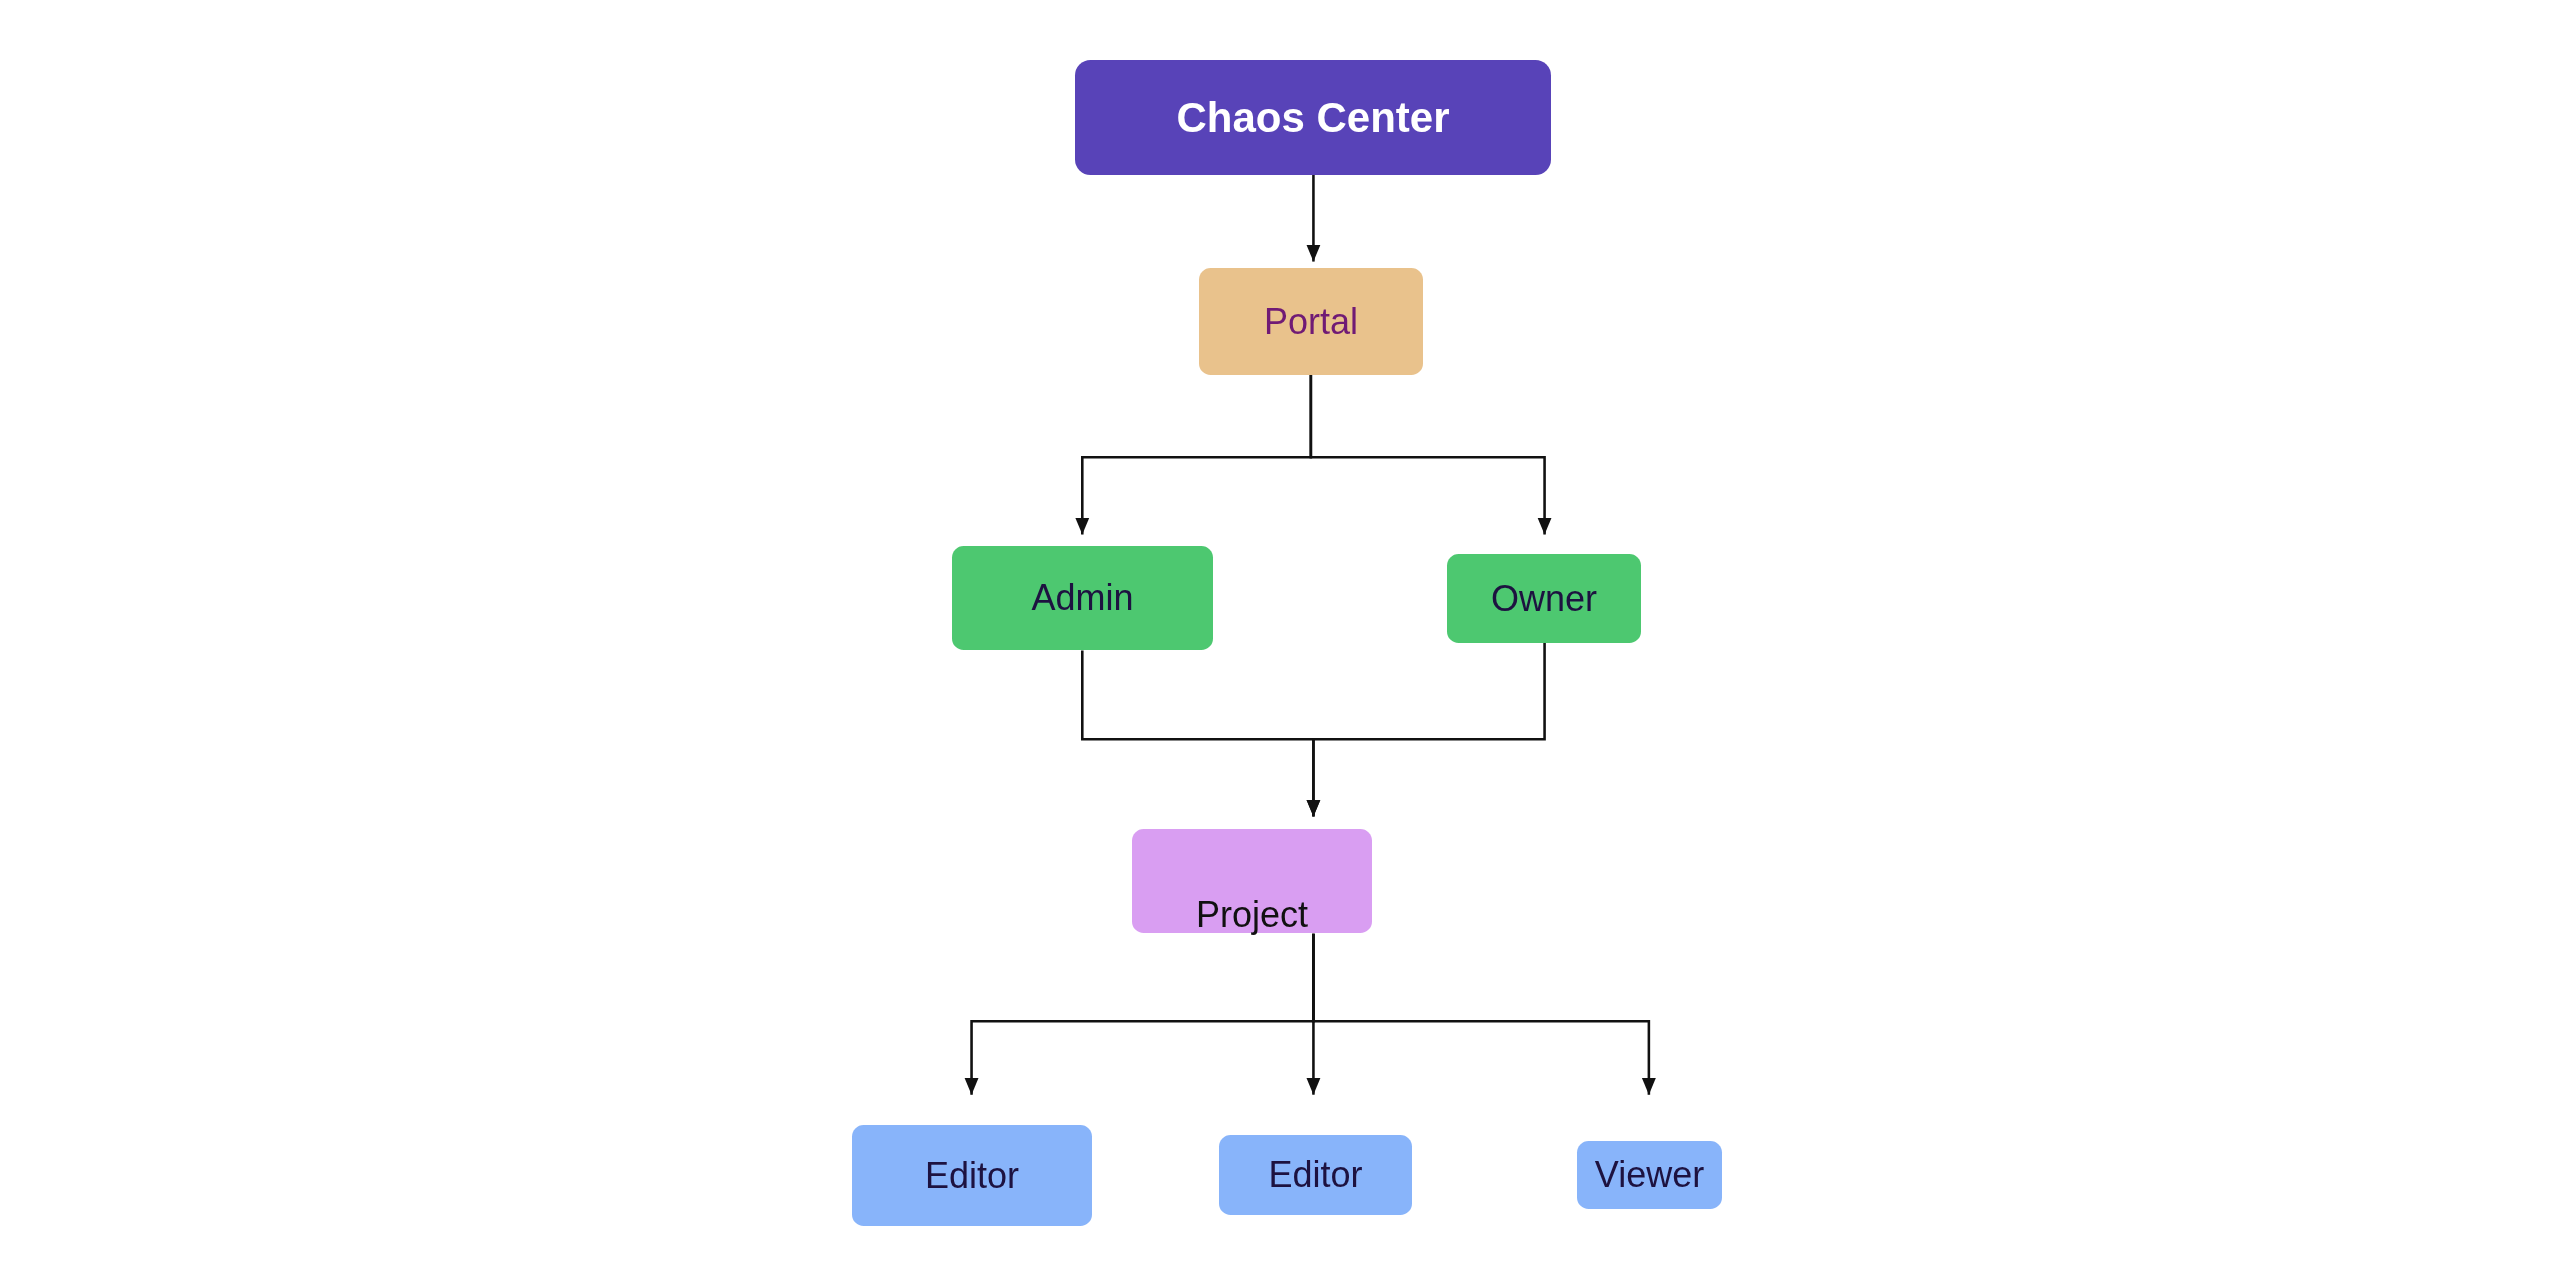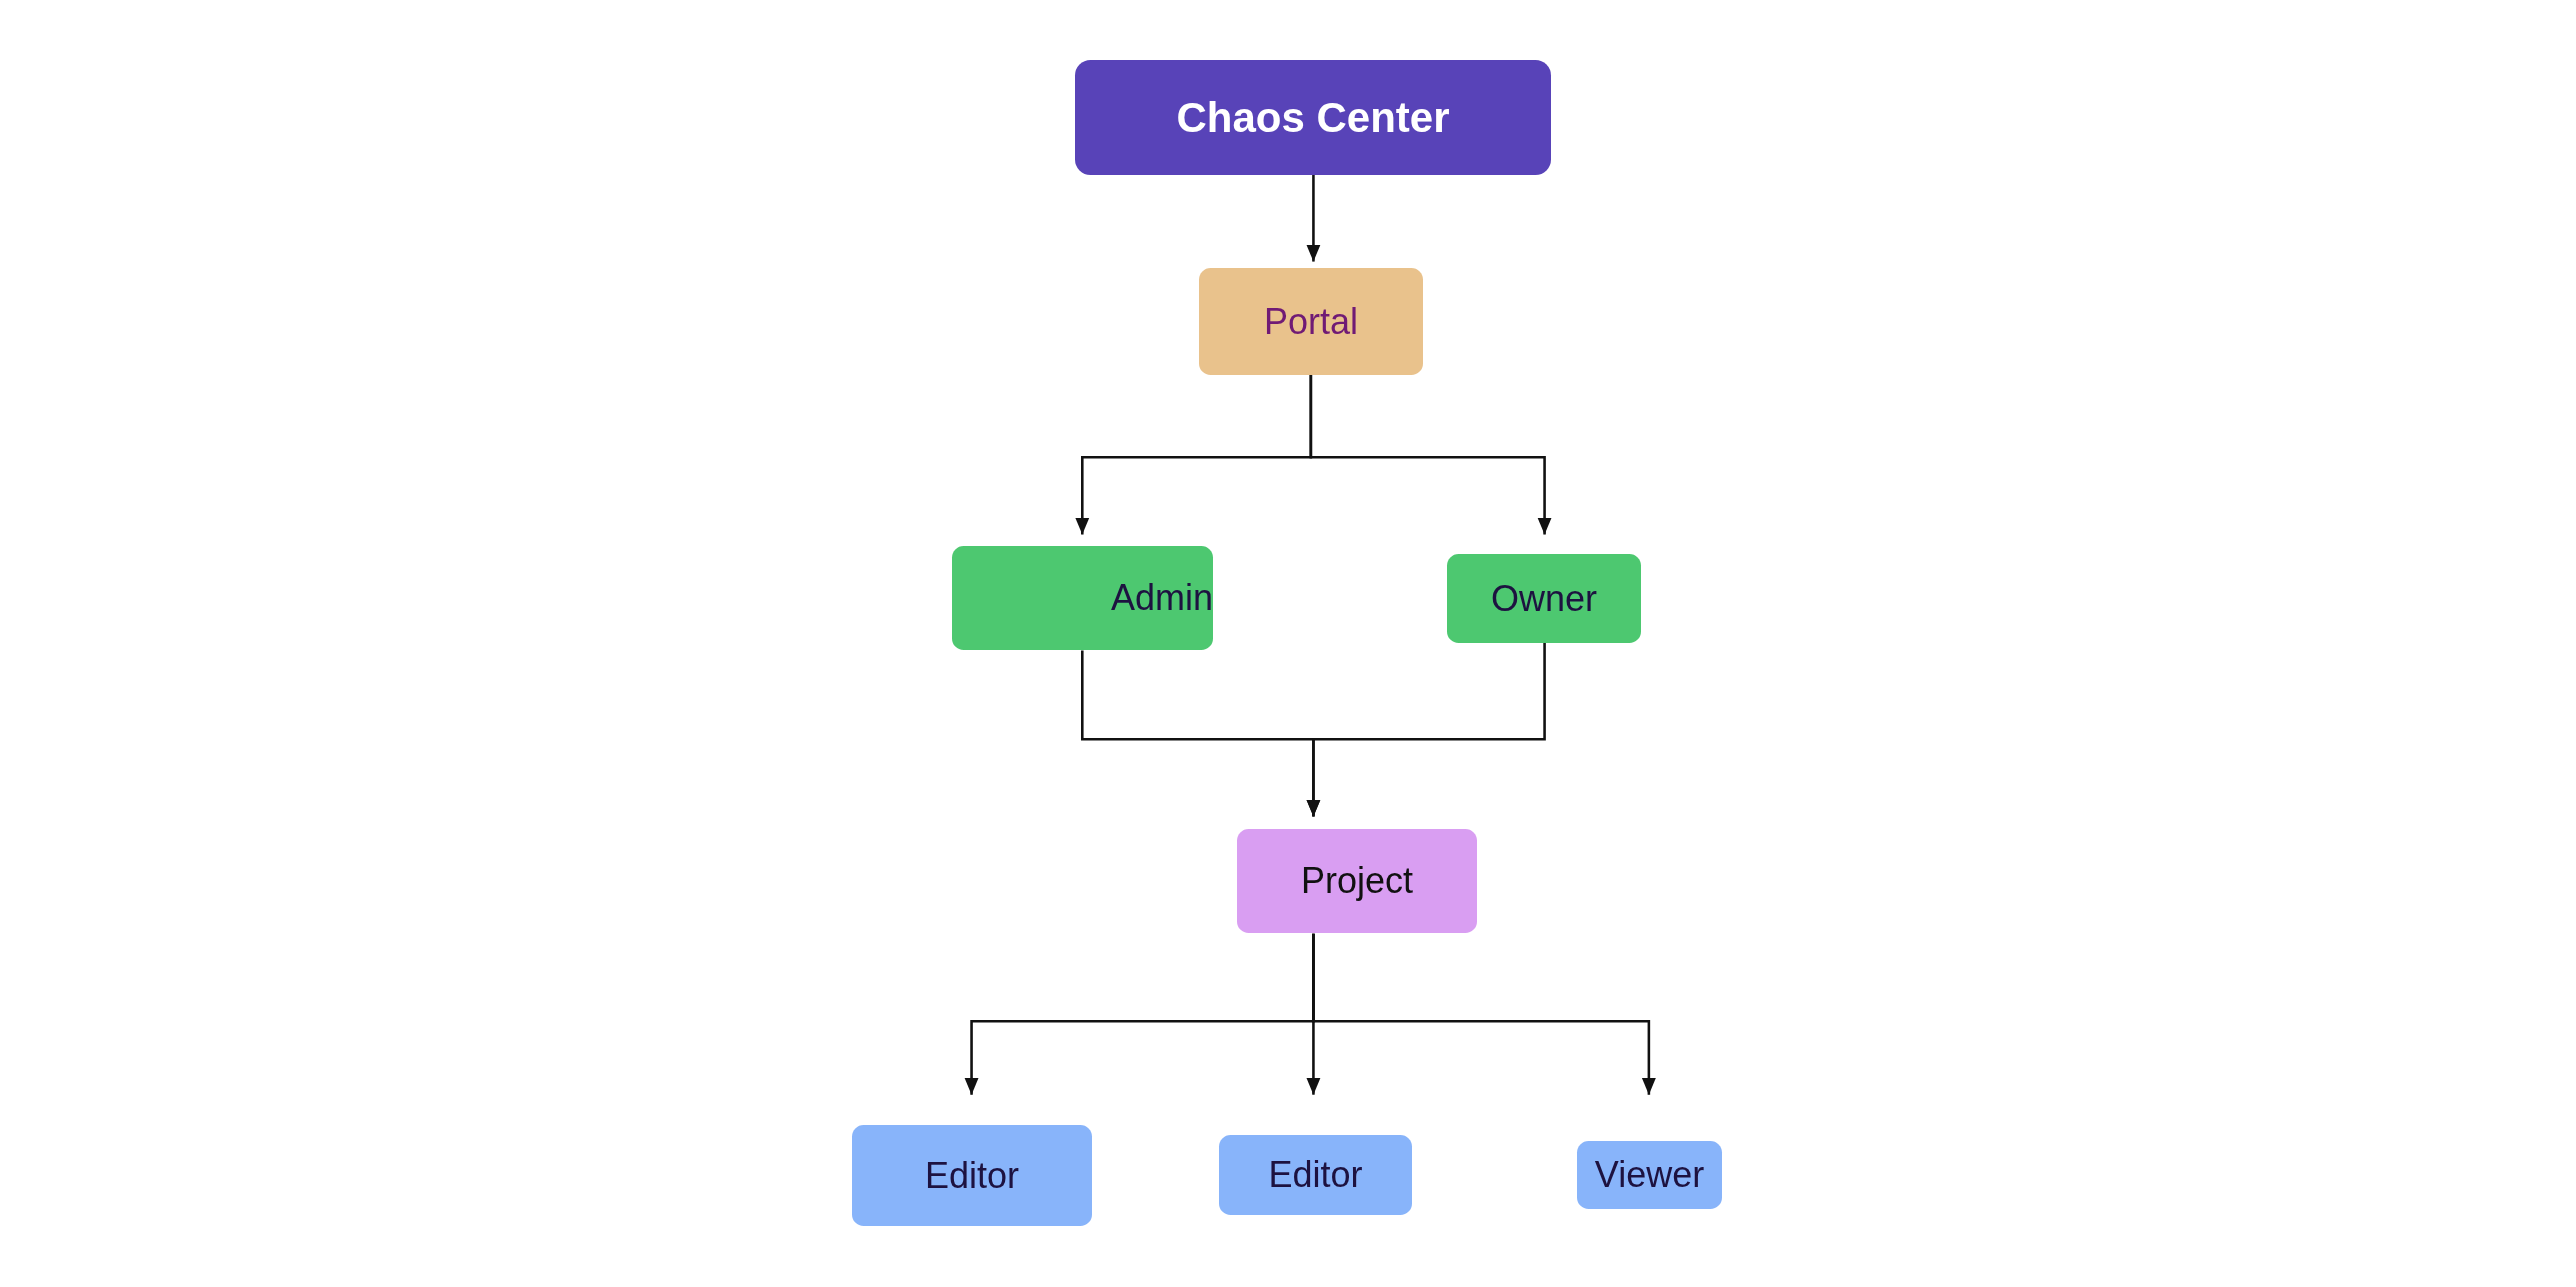--- a/index.html
+++ b/index.html
@@ -44,21 +44,21 @@
 
   .node.chaos-center {
     left: 1075px; top: 60px; width: 476px; height: 115px;
     border-radius: 15.5px;
     font-size: 42px;
     font-weight: 700;
   }
   .node.portal  { left: 1199px; top: 268px;  width: 224px; height: 107px; }
   .node.admin   { left: 952px; top: 546px;  width: 261px; height: 104px; }
   .node.user    { left: 1447px; top: 554px;  width: 194px; height: 89px; }
-  .node.project { left: 1237px; top: 829px; width: 240px; height: 104px; }
+  .node.project { left: 1132px; top: 829px; width: 240px; height: 104px; align-items: flex-end; }
   .node.owner   { left: 852px; top: 1125px; width: 240px; height: 101px; }
   .node.editor  { left: 1219px; top: 1135px; width: 193px; height: 80px; }
   .node.viewer  { left: 1577px; top: 1141px; width: 145px; height: 68px; }
 </style>
 </head>
 <body>
 
 <div class="canvas" style="background: rgb(255, 255, 255);">
 
   <svg class="edges" viewBox="0 0 4001 2000" xmlns="http://www.w3.org/2000/svg">
@@ -86,21 +86,21 @@
   </svg>
 
   <div class="node chaos-center" style="background: rgb(88, 67, 184); color: rgb(255, 255, 255);">
     <span class="label">Chaos Center</span>
   </div>
 
   <div class="node portal" style="background: rgb(233, 194, 140); color: #701a75;">
     <span class="label">Portal</span>
   </div>
 
-  <div class="node admin" style="background: rgb(77, 200, 112); color: rgb(29, 18, 64); justify-content: flex-end;">
+  <div class="node admin" style="background: rgb(77, 200, 112); color: rgb(29, 18, 64);">
     <span class="label">Admin</span>
   </div>
 
   <div class="node user" style="background: rgb(77, 200, 112); color: rgb(29, 18, 64);">
     <span class="label">Owner</span>
   </div>
 
   <div class="node project" style="background: rgb(217, 158, 242); color: rgb(17, 17, 17);">
     <span class="label">Project</span>
   </div>

